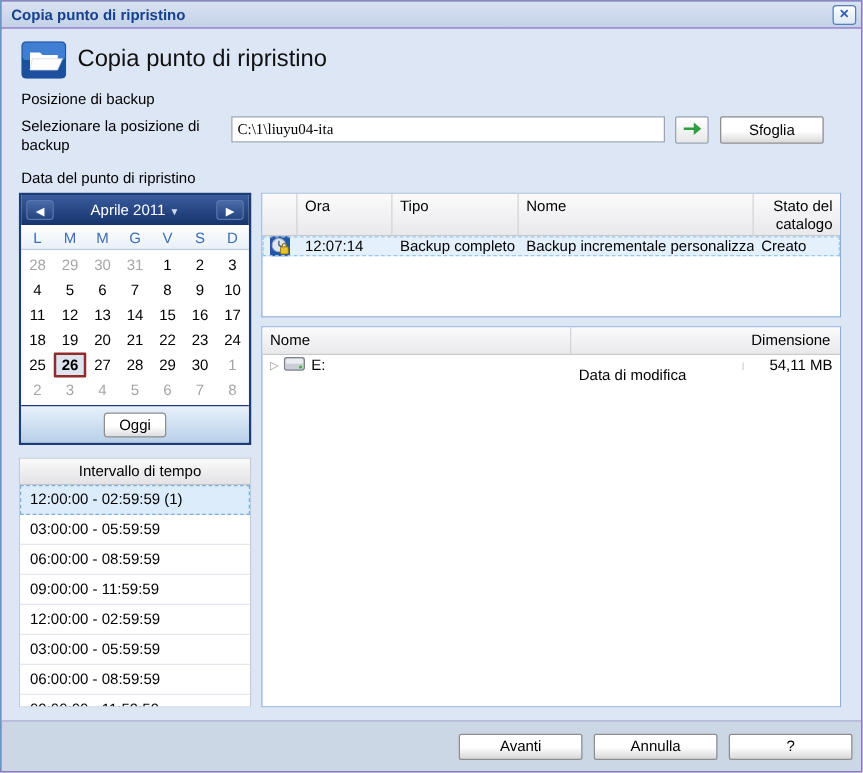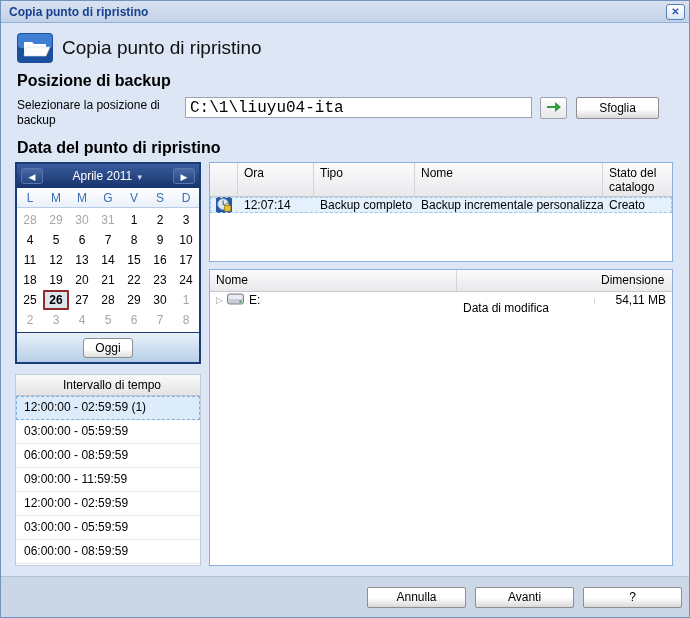--- a/index.html
+++ b/index.html
@@ -37,28 +37,28 @@
     flex:1; background:#dce6f5;
     padding:8px 16px 10px 14px;
     border-bottom:1px solid #aebfd8;
     display:flex; flex-direction:column;
     overflow:hidden;
   }
   .header-row { display:flex; align-items:center; margin:2px 0 6px 2px; }
   .app-icon { width:36px; height:30px; margin-right:9px; display:inline-block; }
   .page-title { font-size:19px; font-weight:normal; color:#111; }
 
-  .section-label { font-weight:bold; font-size:16px; color:#000; margin:3px 0 5px 2px; }
+  .section-label { font-weight:normal; font-size:12px; color:#000; margin:3px 0 5px 2px; }
 
   .location-row { display:flex; align-items:flex-start; margin:2px 0 8px 2px; }
   .location-label { width:168px; padding-top:1px; line-height:1.25; color:#000; }
   .path-input {
     width:347px; height:21px;
     border:1px solid #9aa4b2; background:#fff;
-    font-family:Liberation Mono, monospace; font-size:16px;
+    font-family:Liberation Serif, serif; font-size:12px;
     padding:0 4px; margin-right:8px;
   }
   .go-btn {
     width:27px; height:22px;
     border:1px solid #9aa4b2; border-radius:2px;
     background:linear-gradient(#ffffff,#e7e7e7);
     display:flex; align-items:center; justify-content:center;
     margin-right:9px; padding:0;
   }
   .browse-btn {
@@ -137,21 +137,21 @@
   .backup-table { height:100px; flex:0 0 100px; display:flex; flex-direction:column; }
   .content-table { margin-top:7px; flex:1; display:flex; flex-direction:column; }
 
   .thead { display:flex; background:linear-gradient(#fbfbfc,#e9e9ec); border-bottom:1px solid #c8c8cc; }
   .th {
     padding:3px 6px; color:#000; font-size:12px; line-height:1.2;
     border-right:1px solid #d4d4d8;
     display:flex; align-items:flex-start;
   }
   .th:last-child { border-right:none; }
-  .bt-head { height:34px; }
+  .bt-head { height:34px;text-align:right; }
   .ct-head { height:22px; }
 
   .col-icon { width:28px; flex:0 0 28px; }
   .col-ora  { width:76px; flex:0 0 76px; }
   .col-tipo { width:101px; flex:0 0 101px; }
   .col-nome { width:188px; flex:0 0 188px; }
   .col-stato{ flex:1; }
   .col-nome2{ width:247px; flex:0 0 247px; }
   .col-data { width:138px; flex:0 0 138px;margin-top:28px; }
   .col-dim  { flex:1; }
@@ -352,18 +352,18 @@
             <div class="td col-data"></div>
             <div class="td col-dim right">54,11 MB</div>
           </div>
         </div>
 
       </div>
     </div>
   </div>
 
   <div class="footer">
+    <button class="f-btn">Avanti</button>
     <button class="f-btn">Annulla</button>
-    <button class="f-btn">Avanti</button>
     <button class="f-btn">?</button>
   </div>
 
 </div>
 
 </body></html>

